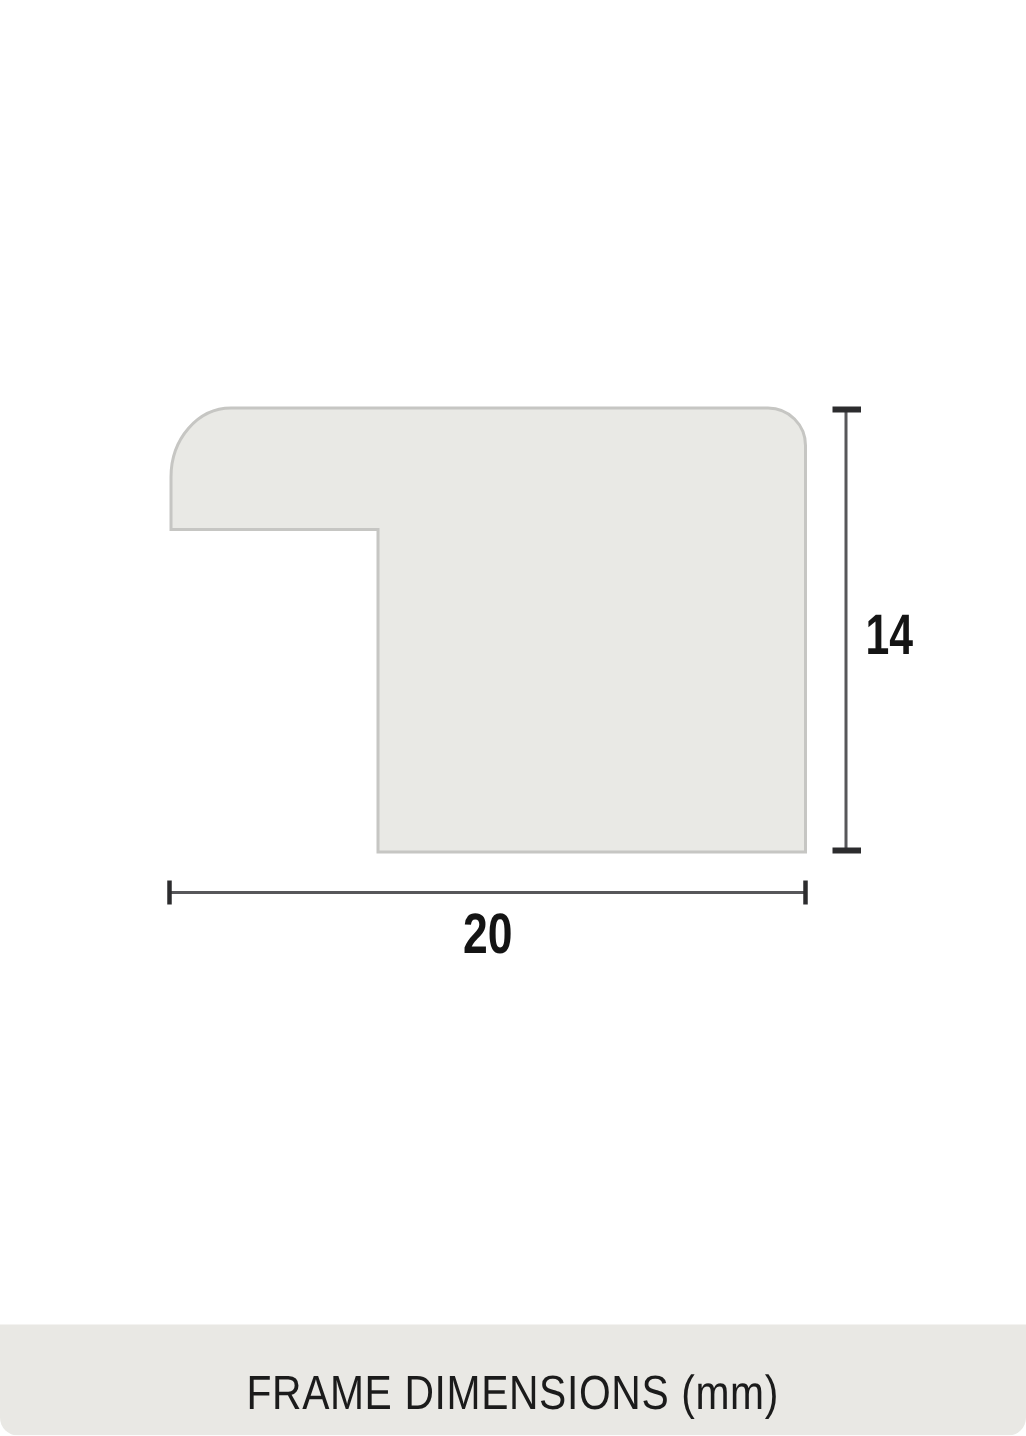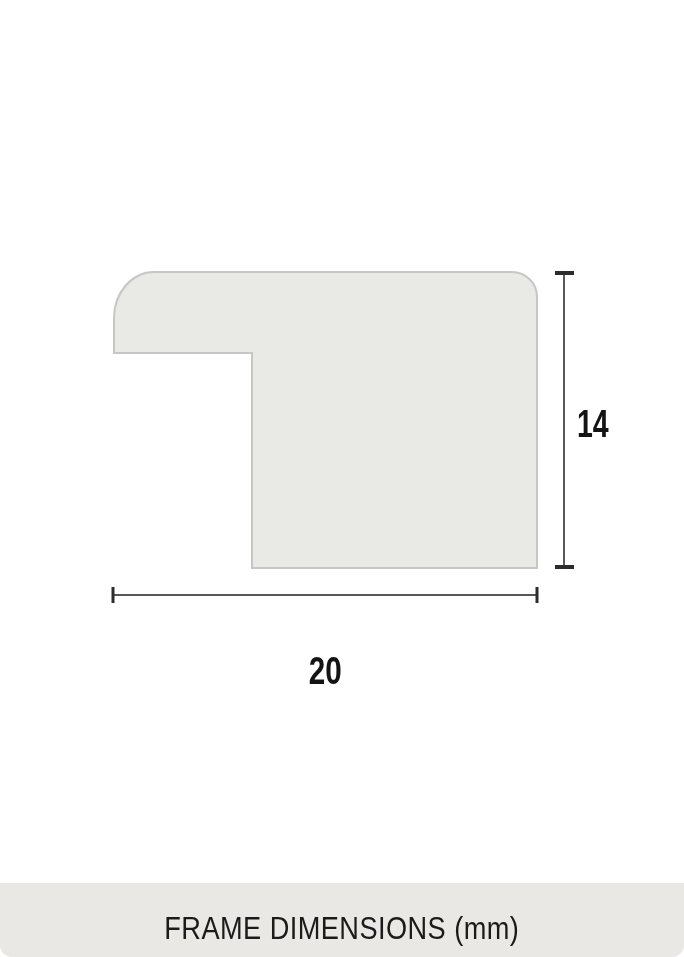--- a/index.html
+++ b/index.html
@@ -37,21 +37,20 @@
     top: 405px;
     transform: scaleX(0.75);
     transform-origin: left center;
   }
   .dim-label-width-box {
     position: absolute;
     left: 113px;
     top: 604px;
     width: 424px;
     text-align: center;
-    margin-top: 48px;
   }
   .dim-label-width {
     display: inline-block;
     font-weight: 700;
     font-size: 38px;
     line-height: 1;
     color: #141414;
     transform: scaleX(0.78);
     transform-origin: center center;
     white-space: nowrap;

